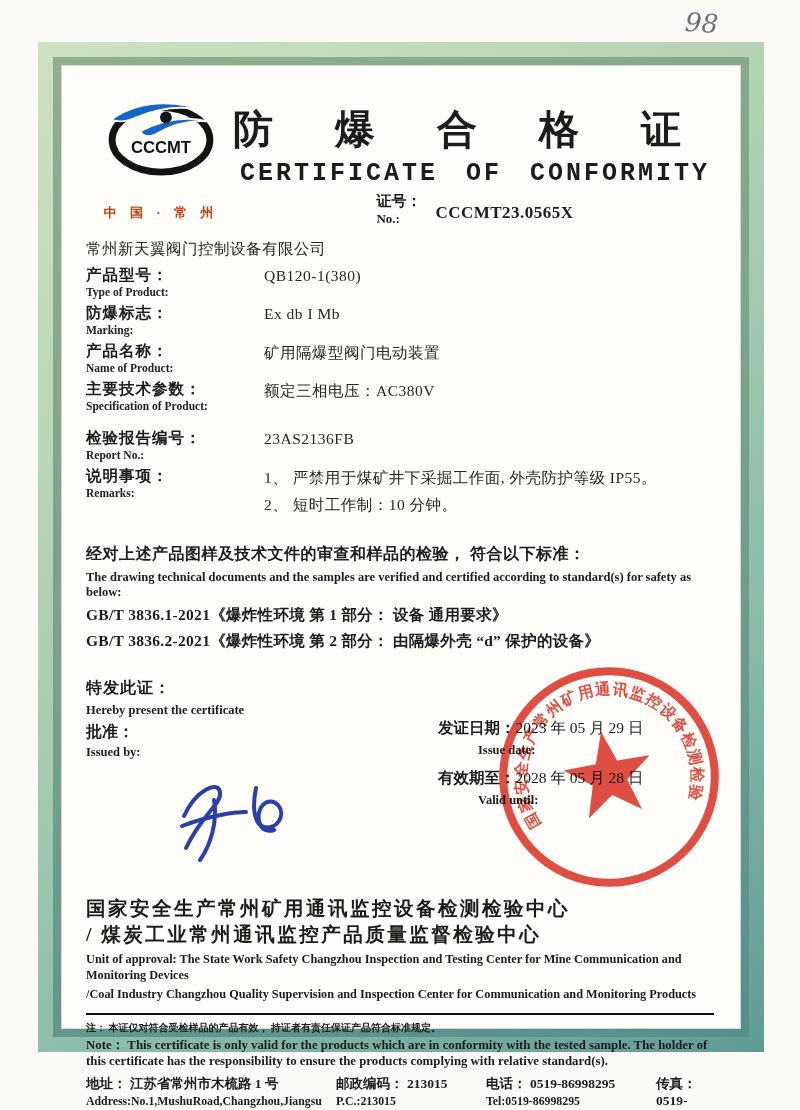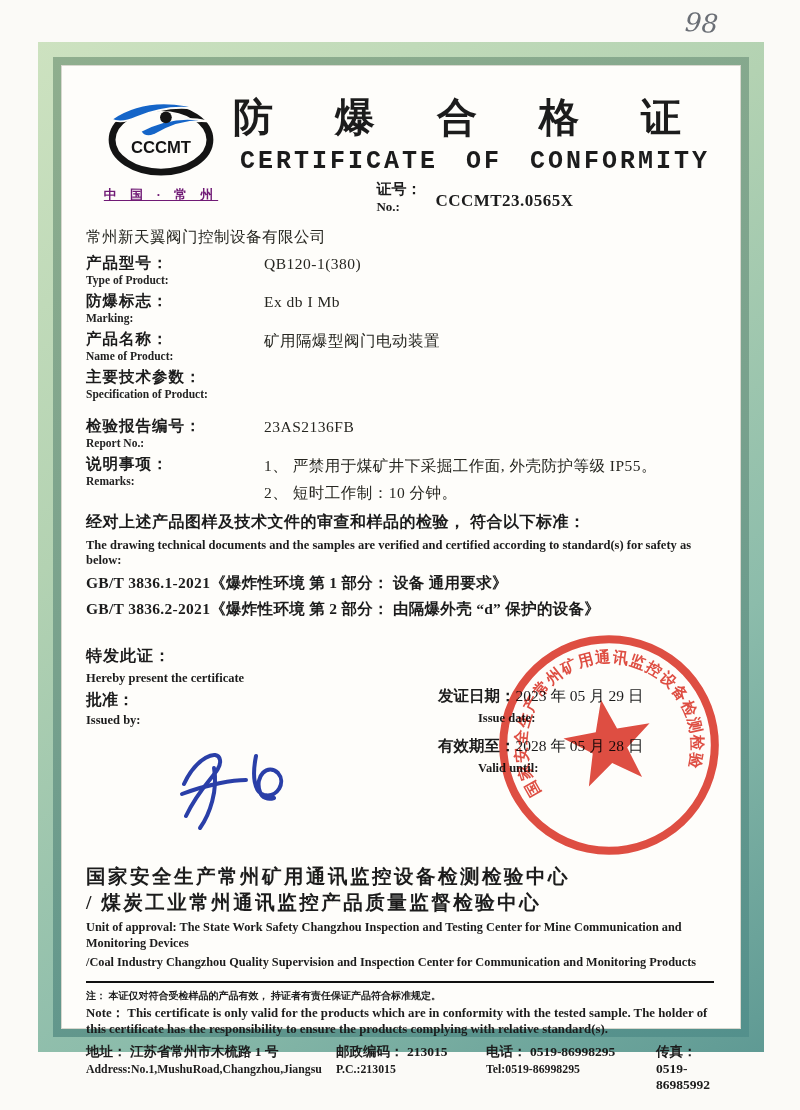--- a/index.html
+++ b/index.html
@@ -12,41 +12,41 @@
         background:linear-gradient(145deg,#cde2c0 0%,#b3d2b2 35%,#8cbcab 70%,#5f9a94 100%);
         padding:15px;box-sizing:border-box;}
   .frame-inner{height:100%;box-sizing:border-box;
         background:linear-gradient(160deg,#8fae8e 0%,#78a18d 50%,#53908c 100%);
         padding:8px;}
   .paper{height:100%;box-sizing:border-box;background:#fefdfa;border:1px solid #d8d8cf;
         padding:10px 26px 6px 24px;position:relative;}
   
   .header{display:flex;align-items:flex-start;margin-top:6px;}
   .logo-box{width:150px;text-align:center;flex:0 0 auto;padding-top:6px;}
-  .logo-sub{font-size:13px;font-weight:bold;letter-spacing:5px;margin-top:2px;color:#701a75;text-decoration:underline;}
+  .logo-sub{font-size:13px;font-weight:bold;letter-spacing:5px;margin-top:20px;color:#c2410c;}
   .title-box{flex:1;text-align:center;}
   .cn-title{font-size:40px;letter-spacing:26px;font-weight:600;white-space:nowrap;
-        margin:8px 0 2px -10px;}
+        margin:20px 0 2px -10px;}
   .en-title{font-size:25px;font-weight:bold;letter-spacing:3px;word-spacing:10px;font-family:Liberation Mono, monospace;}
   .certno-row{display:flex;justify-content:center;align-items:center;margin-top:4px;}
   .certno-labels{text-align:left;margin-right:14px;}
   .certno-cn{font-size:15px;font-weight:bold;}
   .certno-en{font-size:13px;font-weight:bold;}
   .certno-val{font-size:17px;font-weight:bold;letter-spacing:.5px;padding-top:6px;}
   
   .fields{margin-top:10px;}
   .frow{display:flex;margin-bottom:5px;}
   .flab{width:178px;flex:0 0 auto;}
   .flab-cn{font-size:15.5px;font-weight:bold;letter-spacing:1px;}
   .flab-en{font-size:11.5px;font-weight:bold;color:#222;}
   .fval{font-size:15.5px;padding-top:2px;letter-spacing:.5px;color:#262620;}
   .fval .l2{margin-top:6px;}
   .gap-top{margin-top:16px;}
   
-  .standards{margin-top:8px;}
+  .standards{margin-top:28px;}
   .std-cn{font-size:16px;font-weight:bold;letter-spacing:.5px;}
   .std-en{font-size:12.5px;font-weight:bold;margin-top:5px;}
   .std-item{font-size:15.5px;font-weight:bold;margin-top:5px;letter-spacing:.3px;}
   
   .issue{position:relative;height:212px;margin-top:26px;}
   .present-cn{font-size:16px;font-weight:bold;letter-spacing:1px;}
   .present-en{font-size:12.5px;font-weight:bold;margin-top:4px;}
   .approve-cn{font-size:16px;font-weight:bold;margin-top:4px;}
   .approve-en{font-size:12.5px;font-weight:bold;margin-top:2px;}
   .sig{position:absolute;left:70px;top:86px;}
@@ -136,20 +136,21 @@
               <div class="flab-en">Name of Product:</div>
               </div>
             <div class="fval">矿用隔爆型阀门电动装置</div>
           </div>
 
           <div class="frow">
             <div class="flab">
                 <div class="flab-cn">主要技术参数：</div>
               <div class="flab-en">Specification of Product:</div>
               </div>
+            <div class="fval">额定三相电压：AC380V</div>
           </div>
 
           <div class="frow gap-top">
             <div class="flab">
                 <div class="flab-cn">检验报告编号：</div>
               <div class="flab-en">Report No.:</div>
               </div>
             <div class="fval">23AS2136FB</div>
           </div>
 

